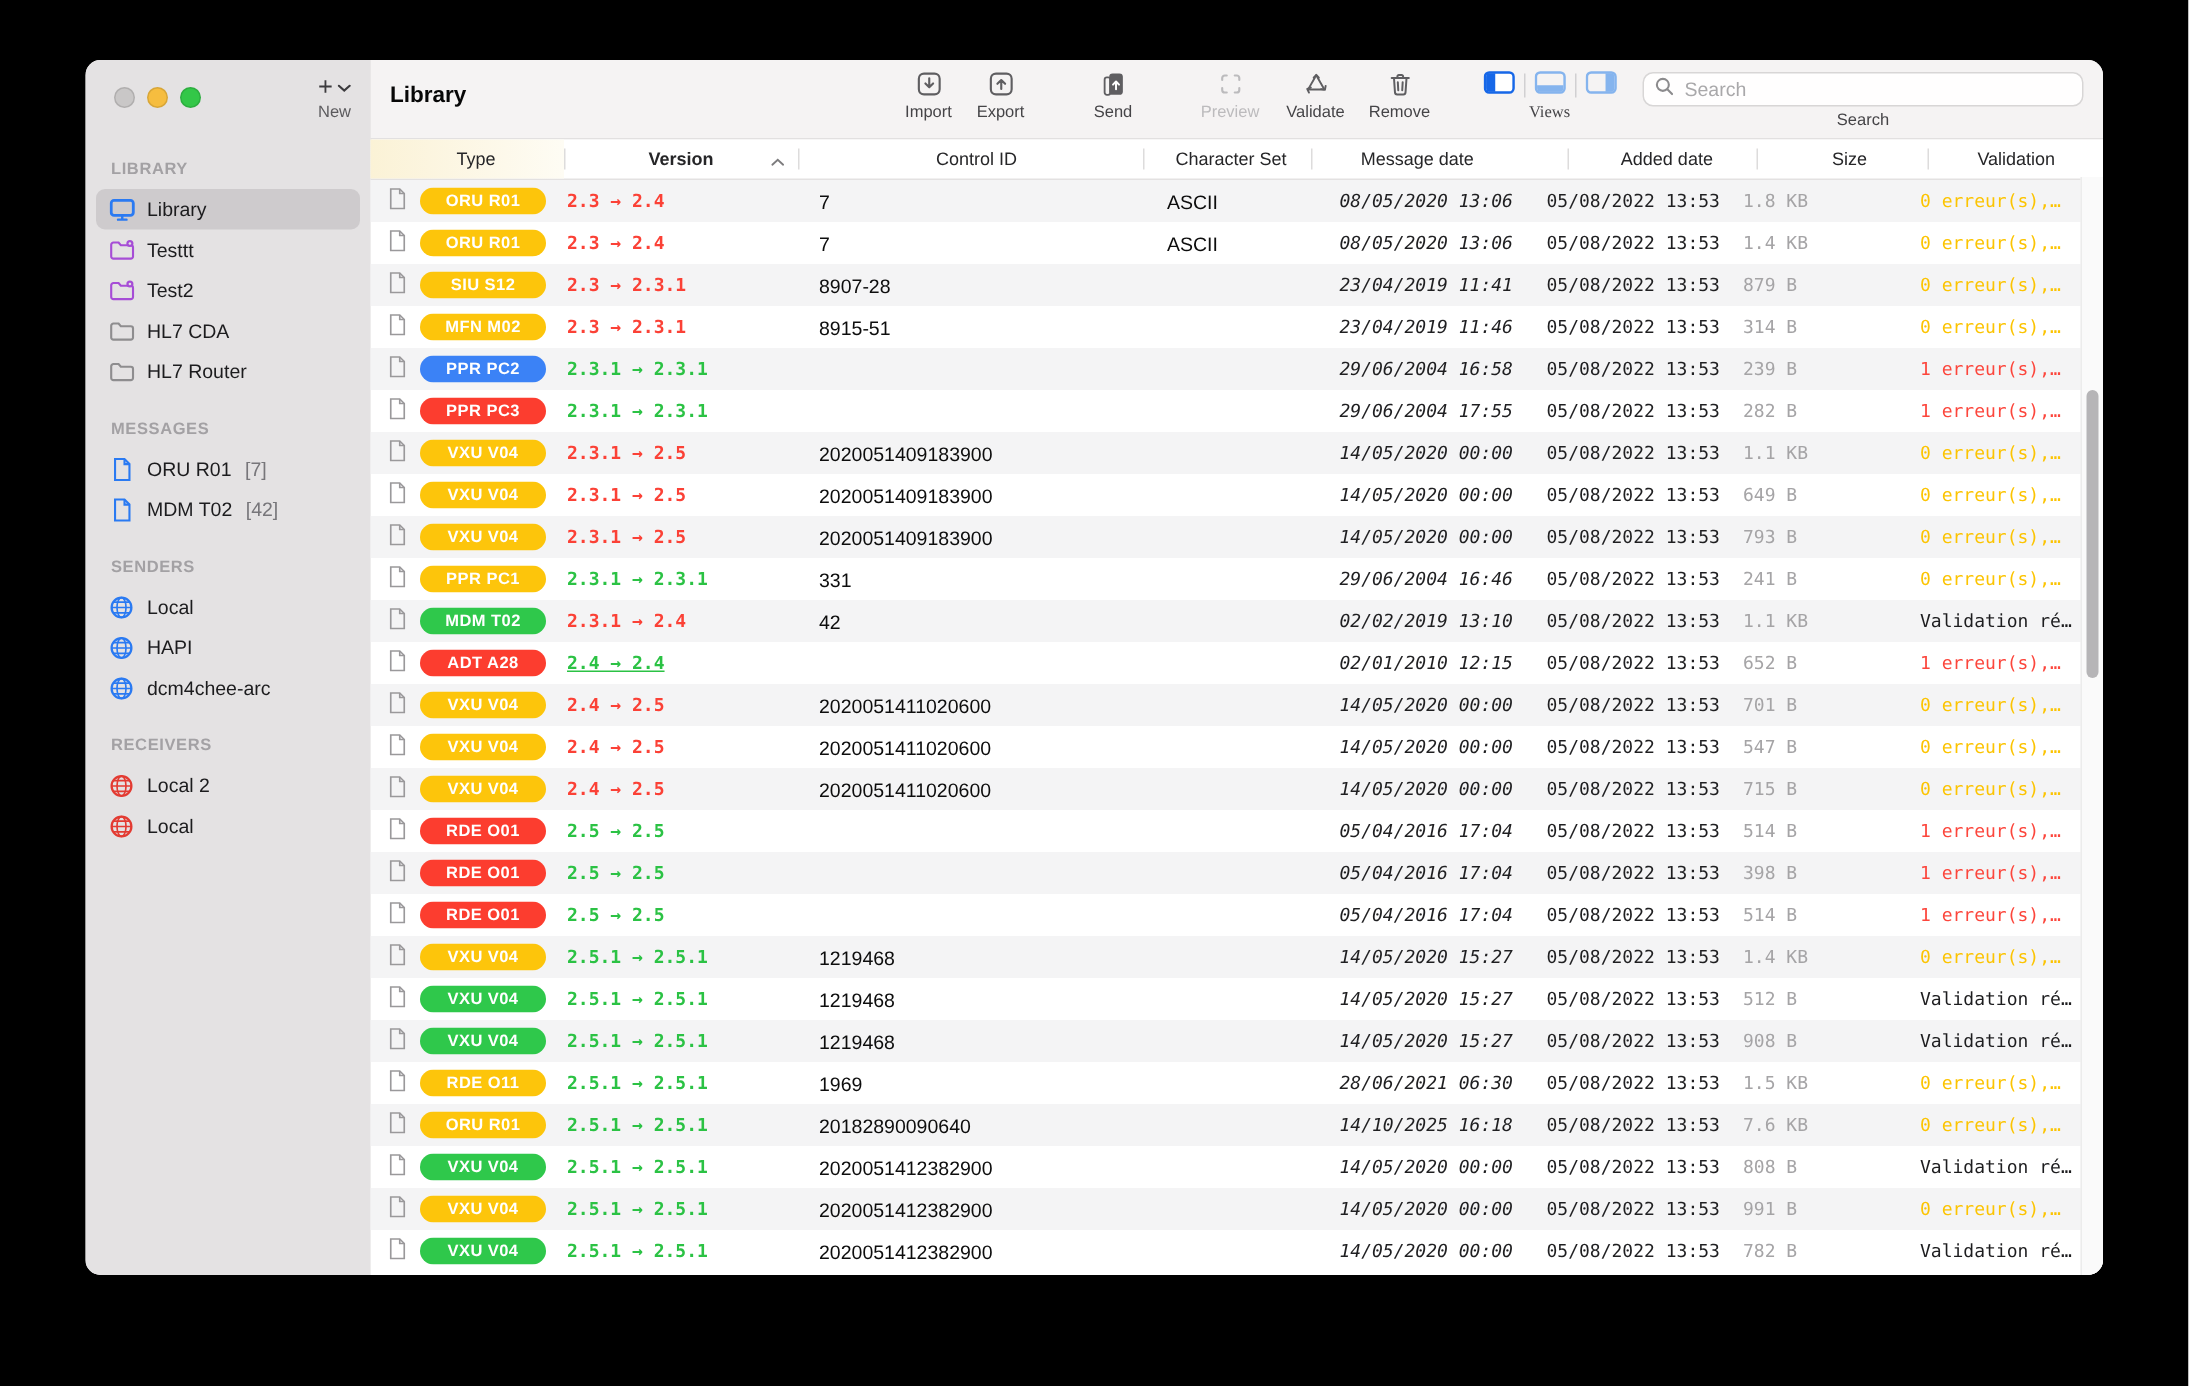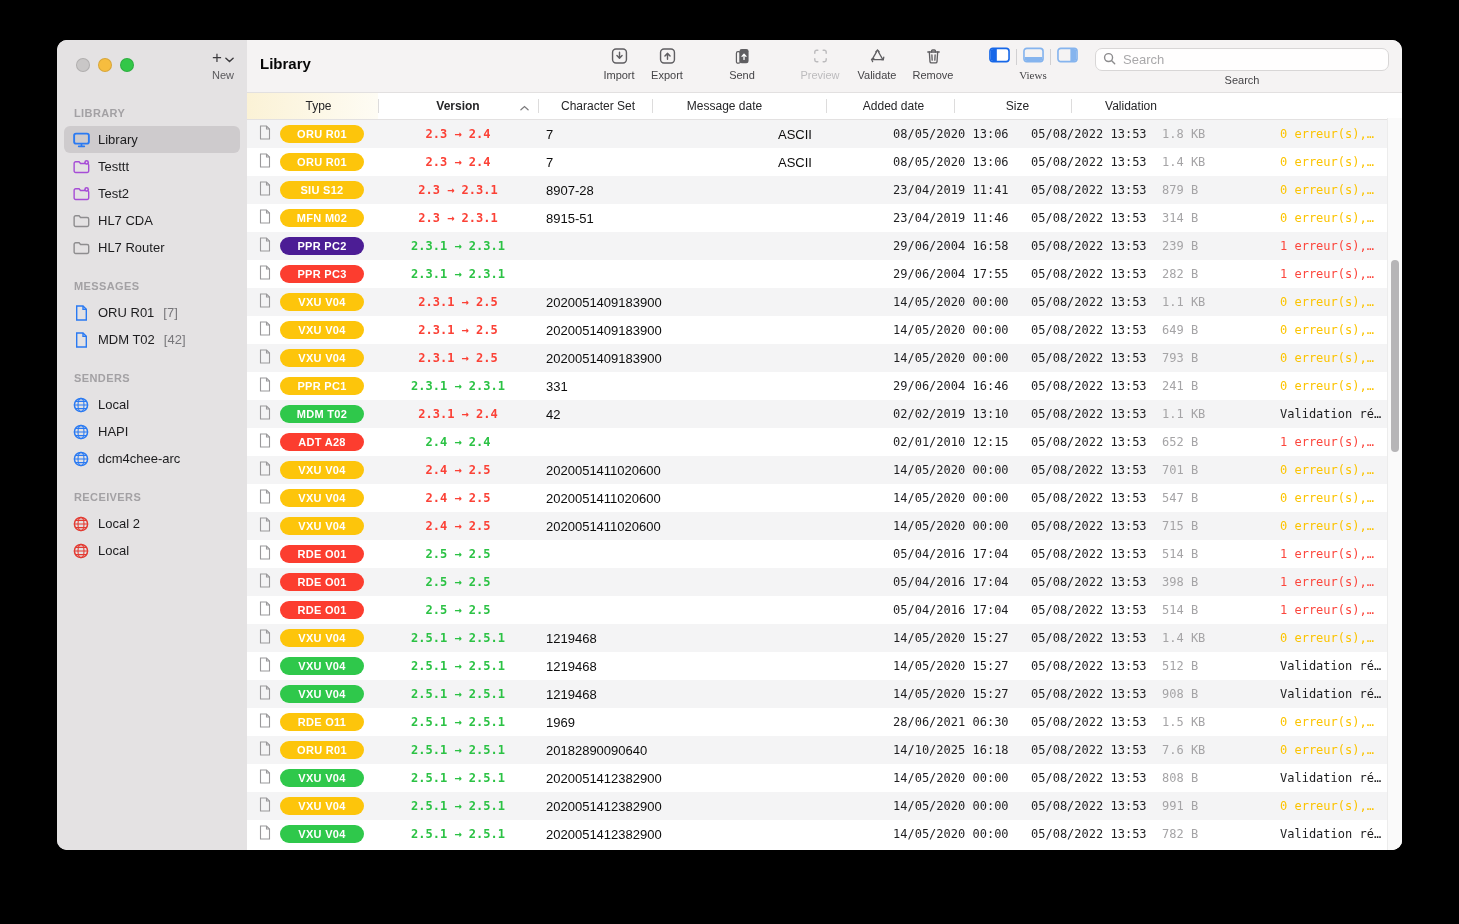--- a/index.html
+++ b/index.html
@@ -63,24 +63,24 @@
   .th-size{width:117px;padding-left:10px;}
   .th-validation{width:119px;padding-left:1px;}
   .tbody{flex:1;position:relative;background:#fff;overflow:hidden;}
   .row{display:flex;height:28px;align-items:center;font-size:13px;color:#111;}
   .row:nth-child(odd){background:#f4f4f5;}
   .cell{box-sizing:border-box;white-space:nowrap;overflow:hidden;}
   .c-type{width:131px;display:flex;align-items:center;padding-left:12px;gap:9px;}
   .badge{width:84px;height:18px;border-radius:9px;display:flex;align-items:center;justify-content:center;
          color:#fff;font-size:11px;font-weight:700;letter-spacing:.3px;flex:none;}
   .mono{font-family:"DejaVu Sans Mono",monospace;font-size:12px;}
-  .c-version{width:160px;text-align:center;font-weight:700;}
+  .c-version{width:160px;text-align:left;font-weight:700;}
   .c-control{width:234px;padding-left:8px;font-size:13px;color:#0d0d0d;}
   .c-charset{width:114px;padding-left:6px;font-size:13px;color:#0d0d0d;}
-  .c-msgdate{width:138px;padding-left:7px;color:#1f1f21;}
+  .c-msgdate{width:138px;padding-left:7px;color:#1f1f21;font-style:italic;}
   .c-added{width:128px;padding-left:7px;color:#1f1f21;}
   .c-size{width:117px;padding-left:10px;color:#a5a4a6;}
   .c-validation{width:119px;padding-left:11px;}
   .gutter{position:absolute;top:78px;bottom:0;right:0;width:14px;background:#fafafa;border-left:1px solid #ececec;}
   .scroll-thumb{position:absolute;right:3px;top:220px;width:8px;height:192px;border-radius:4px;background:#b6b5b7;}
 </style>
 </head>
 <body>
 
 <div class="stage">
@@ -321,20 +321,24 @@
           <div class="th th-type">
             <span>Type</span>
           </div>
           <div class="th th-version">
             <span class="vsep"></span>
             <span>Version</span>
             <span class="sort"><svg width="9" height="6" viewBox="0 0 10 6" fill="none" stroke="#7d7c7e" stroke-width="1.4" stroke-linecap="round">
                 <path d="M1 5 L5 1.4 L9 5"></path>
               </svg></span>
           </div>
+          <div class="th th-control">
+            <span class="vsep"></span>
+            <span>Control ID</span>
+          </div>
           <div class="th th-charset">
             <span class="vsep"></span>
             <span>Character Set</span>
           </div>
           <div class="th th-msgdate">
             <span class="vsep"></span>
             <span>Message date</span>
           </div>
           <div class="th th-added">
             <span class="vsep"></span>
@@ -417,21 +421,21 @@
     <div class="cell c-size mono">314 B</div>
     <div class="cell c-validation mono" style="color: rgb(252, 196, 2);">0 erreur(s),…</div>
   </div>
 
   <div class="row">
     <div class="cell c-type">
       <span><svg width="12" height="15" viewBox="0 0 12 15" fill="none" stroke="#9a999b" stroke-width="1.1">
                   <path d="M1.5 1 h6 l3 3 v10 h-9 z"></path>
                   <path d="M7.5 1 v3 h3"></path>
                 </svg></span>
-      <span class="badge" style="background: #4c1d95;">PPR PC2</span>
+      <span class="badge" style="background: #3b82f6;">PPR PC2</span>
     </div>
     <div class="cell c-version mono" style="color: rgb(43, 194, 68);">2.3.1 → 2.3.1</div>
     <div class="cell c-control"></div>
     <div class="cell c-charset"></div>
     <div class="cell c-msgdate mono">29/06/2004 16:58</div>
     <div class="cell c-added mono">05/08/2022 13:53</div>
     <div class="cell c-size mono">239 B</div>
     <div class="cell c-validation mono" style="color: rgb(252, 70, 60);">1 erreur(s),…</div>
   </div>
 
@@ -538,21 +542,21 @@
   </div>
 
   <div class="row">
     <div class="cell c-type">
       <span><svg width="12" height="15" viewBox="0 0 12 15" fill="none" stroke="#9a999b" stroke-width="1.1">
                   <path d="M1.5 1 h6 l3 3 v10 h-9 z"></path>
                   <path d="M7.5 1 v3 h3"></path>
                 </svg></span>
       <span class="badge" style="background: rgb(252, 61, 47);">ADT A28</span>
     </div>
-    <div class="cell c-version mono" style="color: rgb(43, 194, 68);">2.4 → 2.4</div>
+    <div class="cell c-version mono" style="color: rgb(43, 194, 68); text-decoration: underline;">2.4 → 2.4</div>
     <div class="cell c-control"></div>
     <div class="cell c-charset"></div>
     <div class="cell c-msgdate mono">02/01/2010 12:15</div>
     <div class="cell c-added mono">05/08/2022 13:53</div>
     <div class="cell c-size mono">652 B</div>
     <div class="cell c-validation mono" style="color: rgb(252, 70, 60);">1 erreur(s),…</div>
   </div>
 
   <div class="row">
     <div class="cell c-type">

